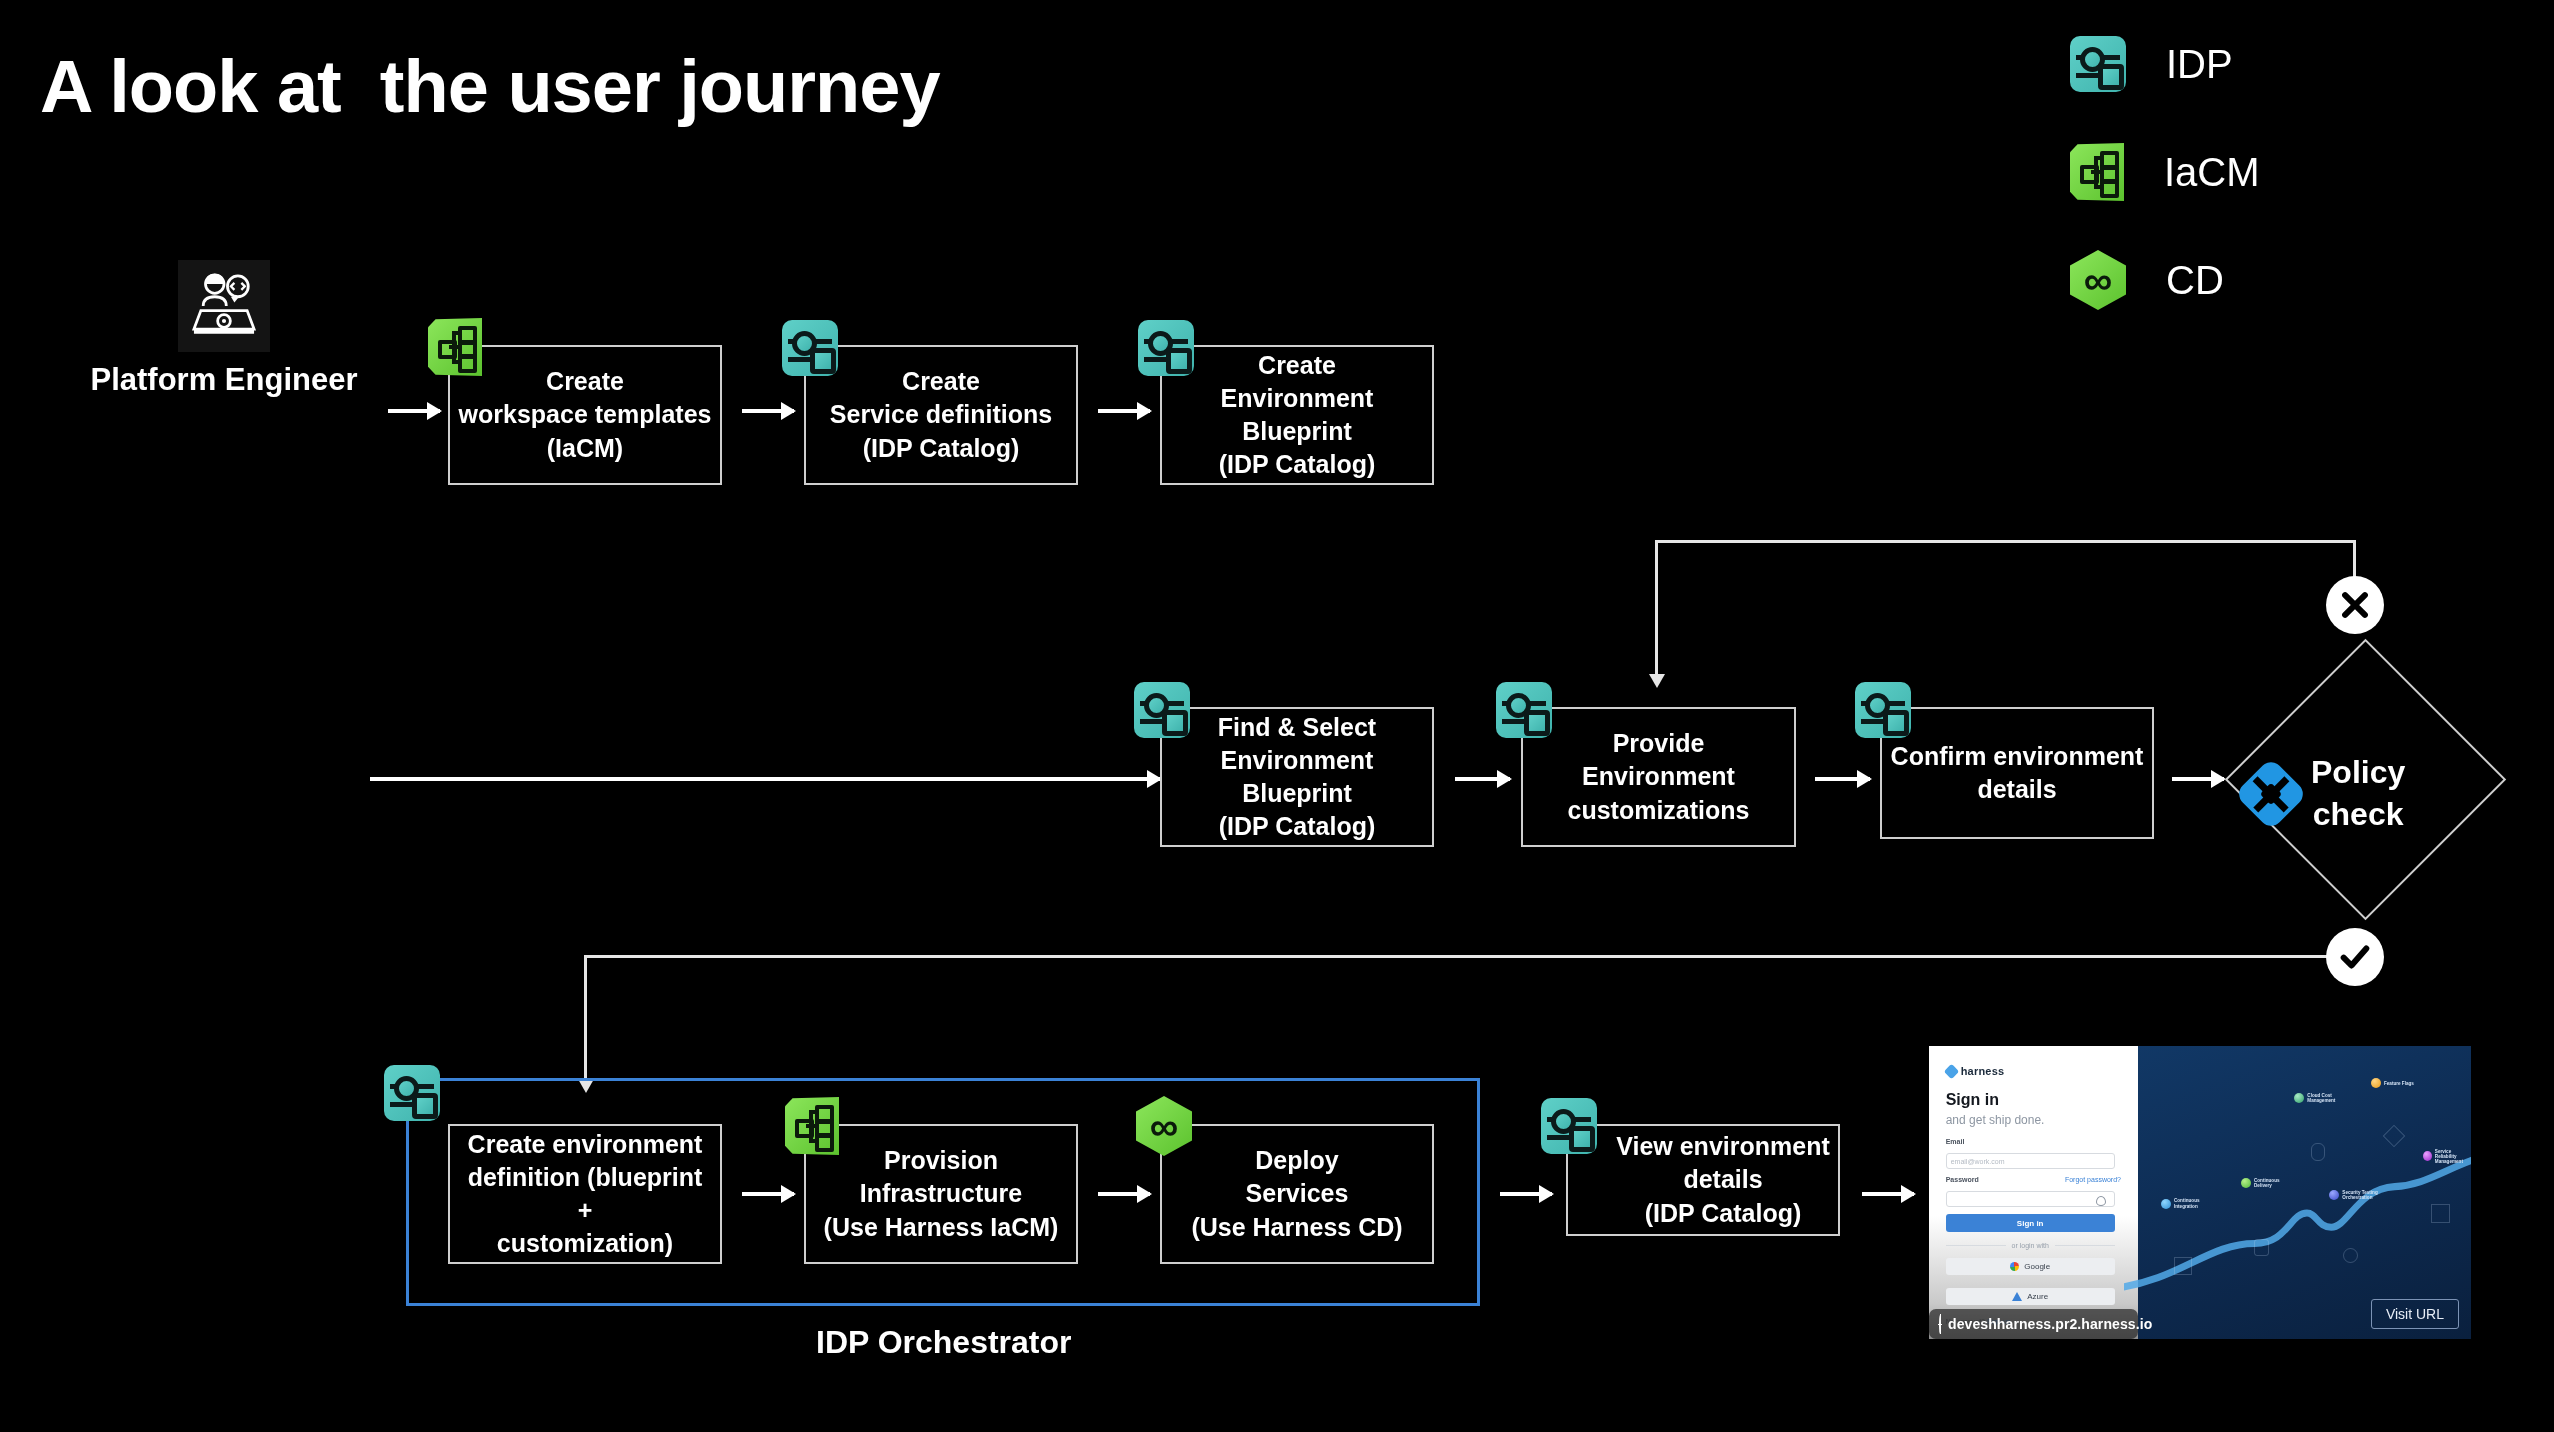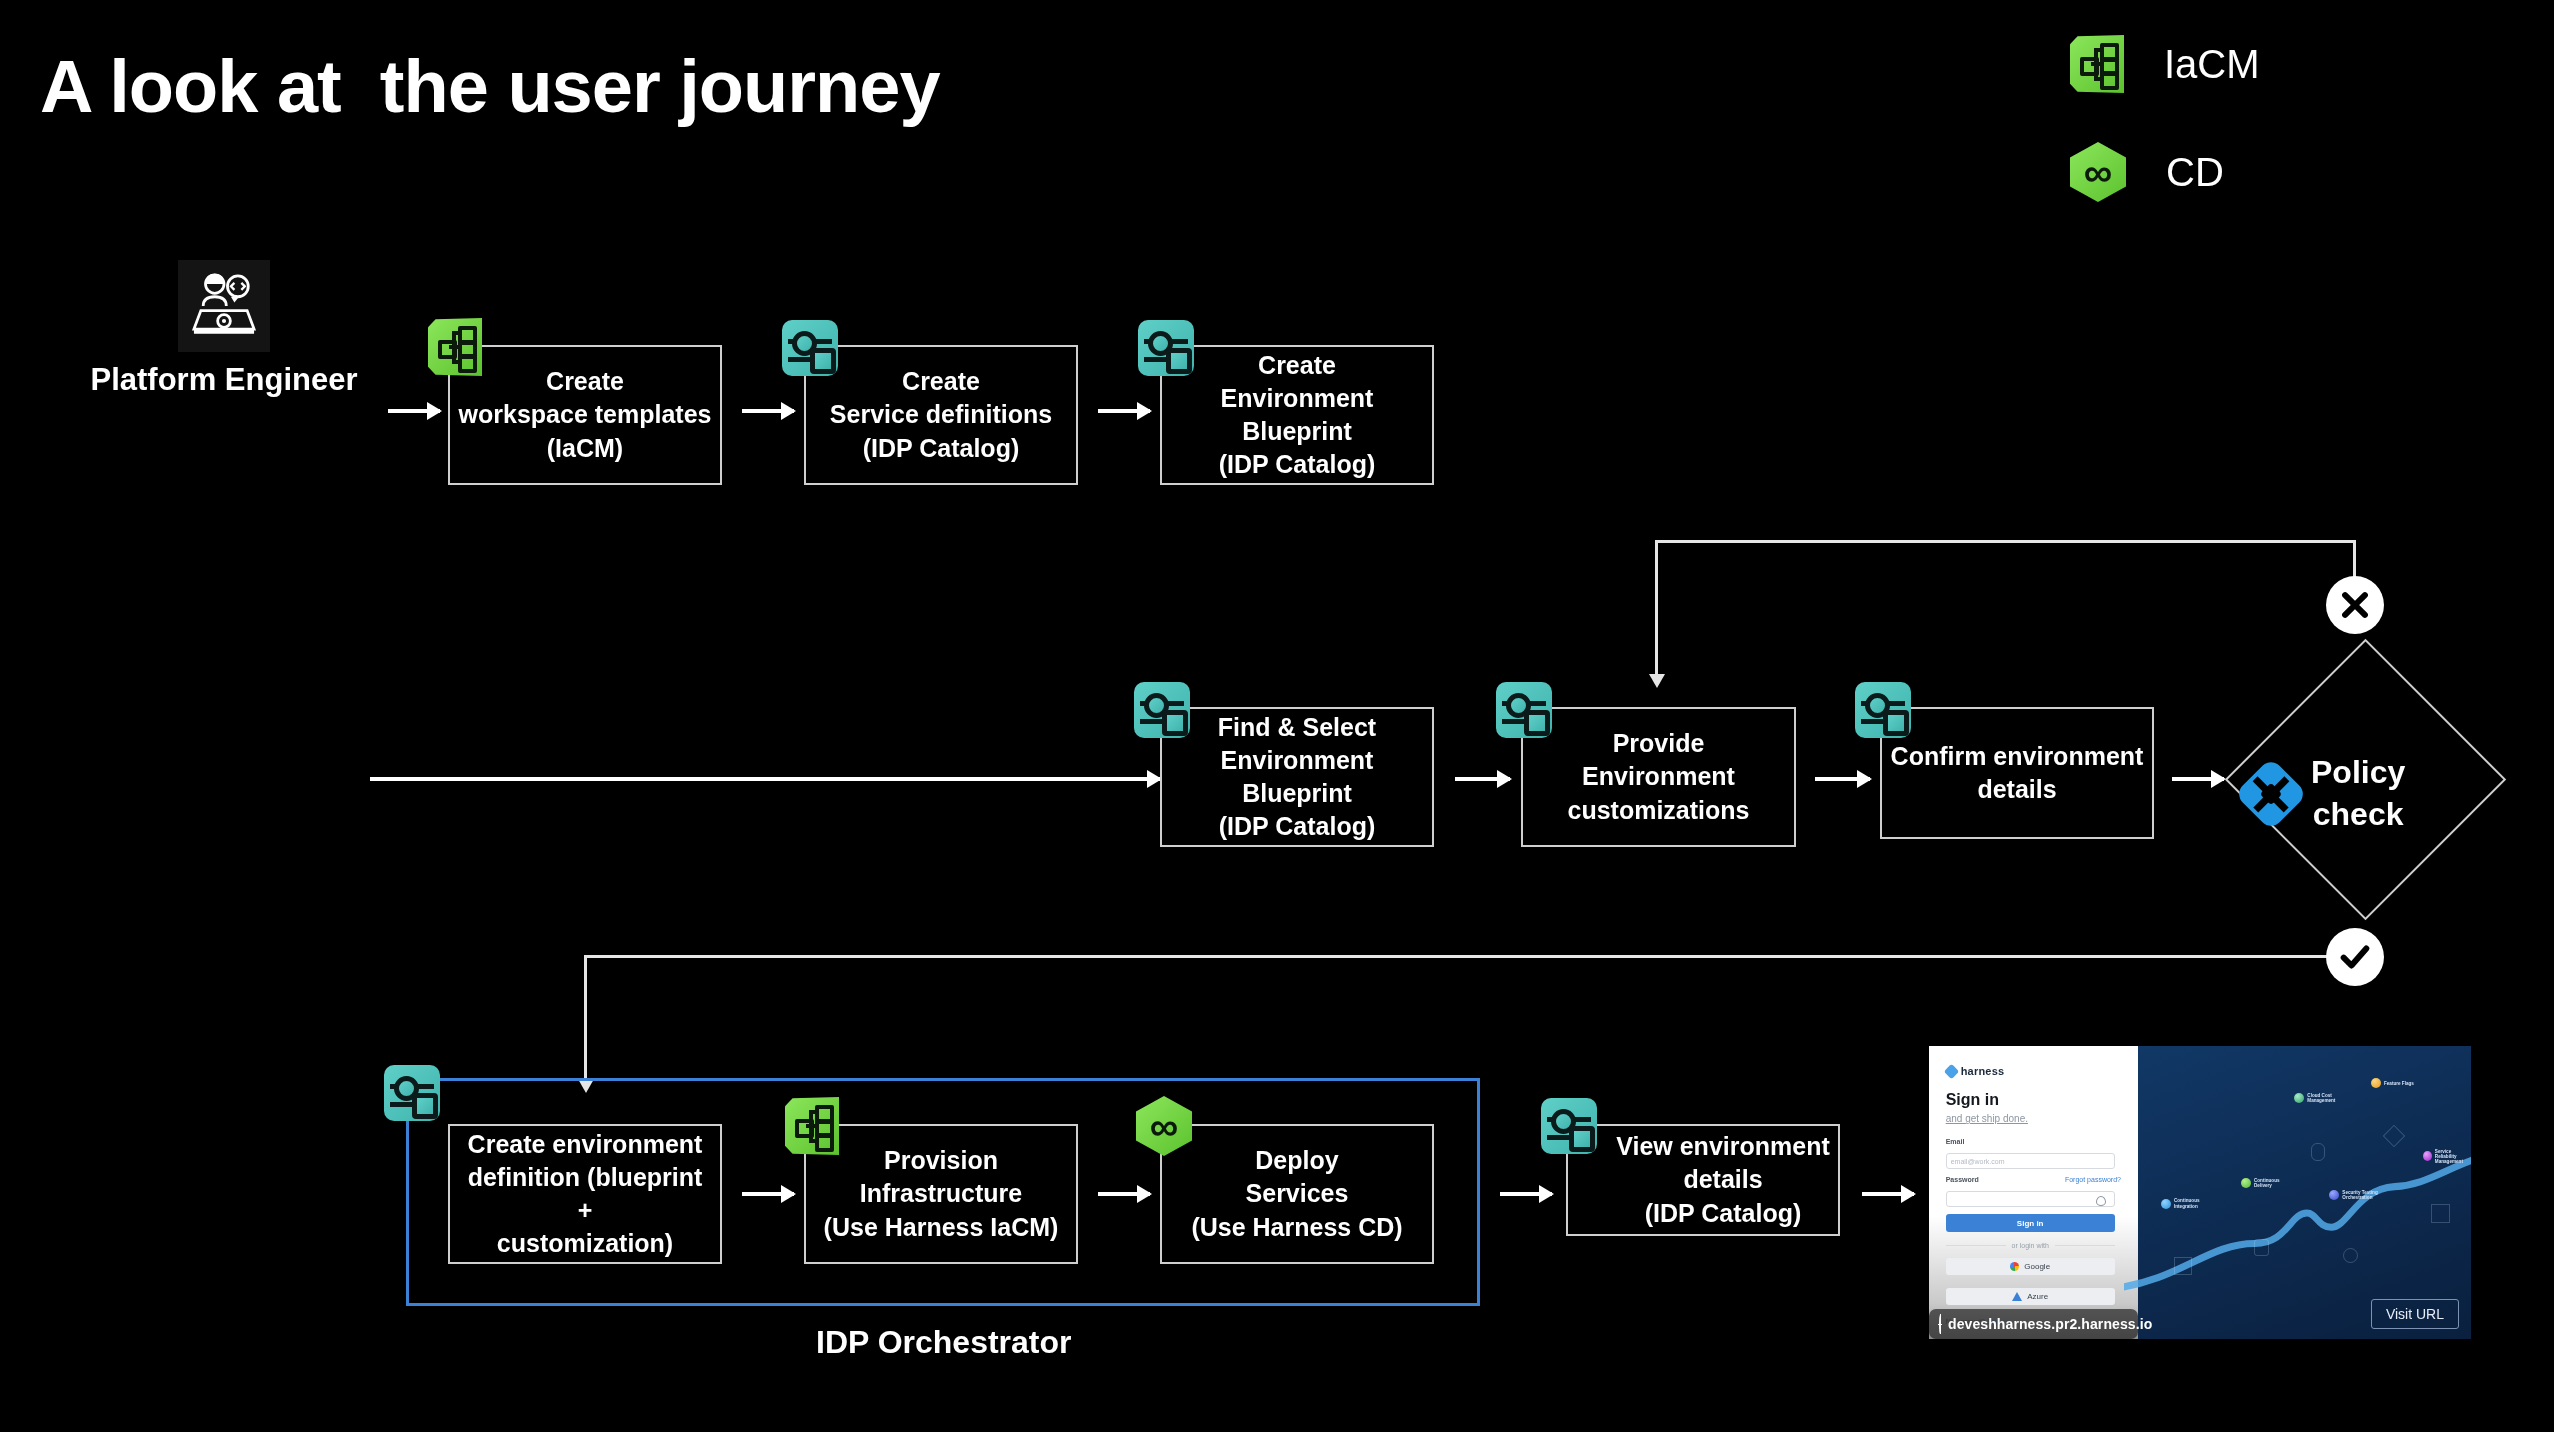--- a/index.html
+++ b/index.html
@@ -100,21 +100,21 @@
   
   #thumb{position:absolute;overflow:hidden;background:#0e2a52;}
   #thumb-left{position:absolute;left:0;top:0;bottom:0;width:38.5%;
     background:linear-gradient(180deg,#ffffff 0%,#ffffff 58%,#c9c9c9 88%,#8e8e8e 100%);}
   #thumb-right{position:absolute;right:0;top:0;bottom:0;left:38.5%;
     background:linear-gradient(160deg,#113866 0%,#0d2a50 55%,#0a203e 100%);}
   .sc-logo{position:absolute;left:8%;top:6.5%;display:flex;align-items:center;gap:4px;}
   .sc-logo .dot{width:11px;height:11px;border-radius:3px;background:#4aa3e8;transform:rotate(45deg);}
   .sc-logo .txt{font-size:11px;color:#1b2a3b;font-weight:bold;letter-spacing:.2px;}
   .sc-h1{position:absolute;left:8%;top:15.5%;font-size:16px;font-weight:bold;color:#14181f;}
-  .sc-sub{position:absolute;left:8%;top:23%;font-size:10px;color:#8d96a2;text-decoration:underline;}
+  .sc-sub{position:absolute;left:8%;top:23%;font-size:12px;color:#8d96a2;}
   .sc-flabel{position:absolute;left:8%;font-size:7px;color:#4a525e;font-weight:bold;}
   .sc-field{position:absolute;left:8%;width:81%;height:16px;border:1px solid #d7dbe0;
     border-radius:3px;background:#fff;box-sizing:border-box;}
   .sc-ph{position:absolute;left:4px;top:4px;font-size:7px;color:#b4bbc4;}
   .sc-forgot{position:absolute;right:8%;font-size:7px;color:#3b82d6;}
   .sc-eye{position:absolute;right:8px;top:4px;width:8px;height:8px;border:1px solid #8d96a2;border-radius:50% 50% 50% 50%/60% 60% 40% 40%;}
   .sc-btn{position:absolute;left:8%;width:81%;height:18px;background:#3b82d6;border-radius:3px;
     display:flex;align-items:center;justify-content:center;font-size:8px;color:#fff;font-weight:bold;}
   .sc-divider{position:absolute;left:8%;width:81%;display:flex;align-items:center;gap:6px;
     font-size:7px;color:#98a1ac;}
@@ -145,20 +145,29 @@
 </style>
 </head>
 <body>
 
 <div class="stage">
 
   <div class="abs" id="page-title">A look at  the user journey</div>
 
   <div class="abs" id="legend">
 
+    <div class="legend-row">
+      <span class="icon-idp">
+        <i class="ln1"></i>
+          <i class="ln2"></i>
+          <i class="cir"></i>
+          <i class="sq"></i>
+      </span>
+      <span class="legend-label">IDP</span>
+    </div>
 
     <div class="legend-row">
       <span class="icon-iacm">
         <i class="nb" style="left:10px;top:22px;width:11px;height:11px;"></i>
         <i class="nb" style="left:30px;top:8px;width:11px;height:11px;"></i>
         <i class="nb" style="left:30px;top:22px;width:11px;height:11px;"></i>
         <i class="nb" style="left:30px;top:36px;width:11px;height:11px;"></i>
         <i class="stem" style="left:24px;top:13px;width:4px;height:33px;"></i>
         <i class="stem" style="left:21px;top:27px;width:10px;height:4px;"></i>
         <i class="stem" style="left:24px;top:13px;width:8px;height:4px;"></i>

